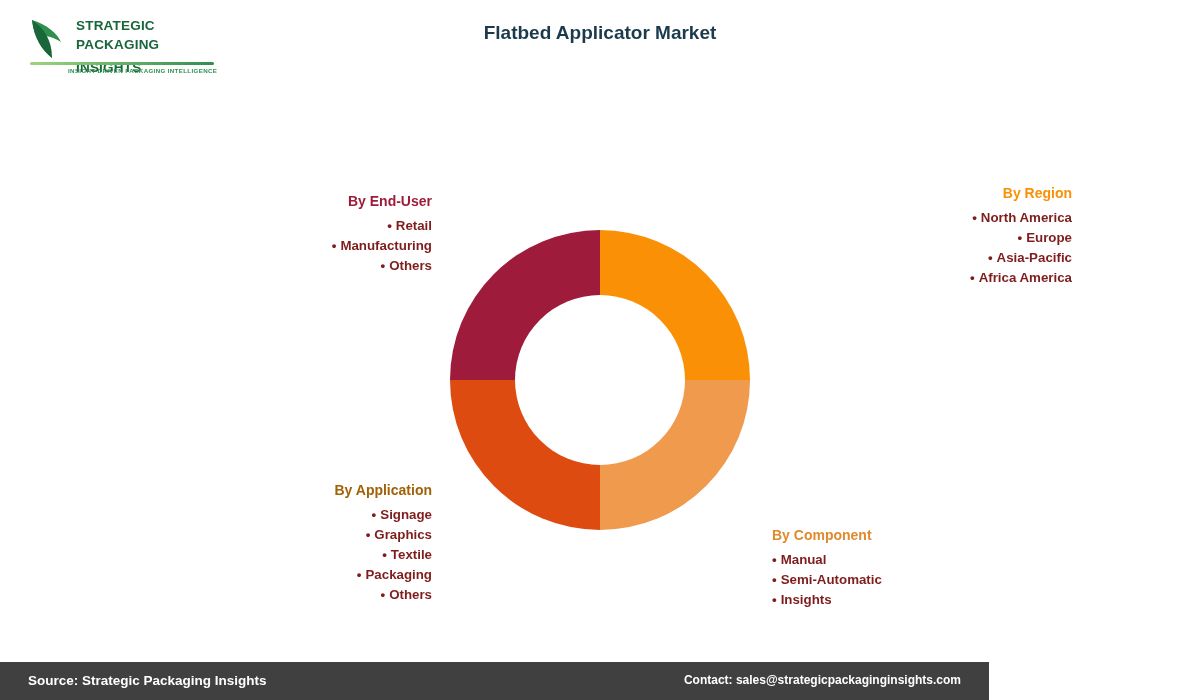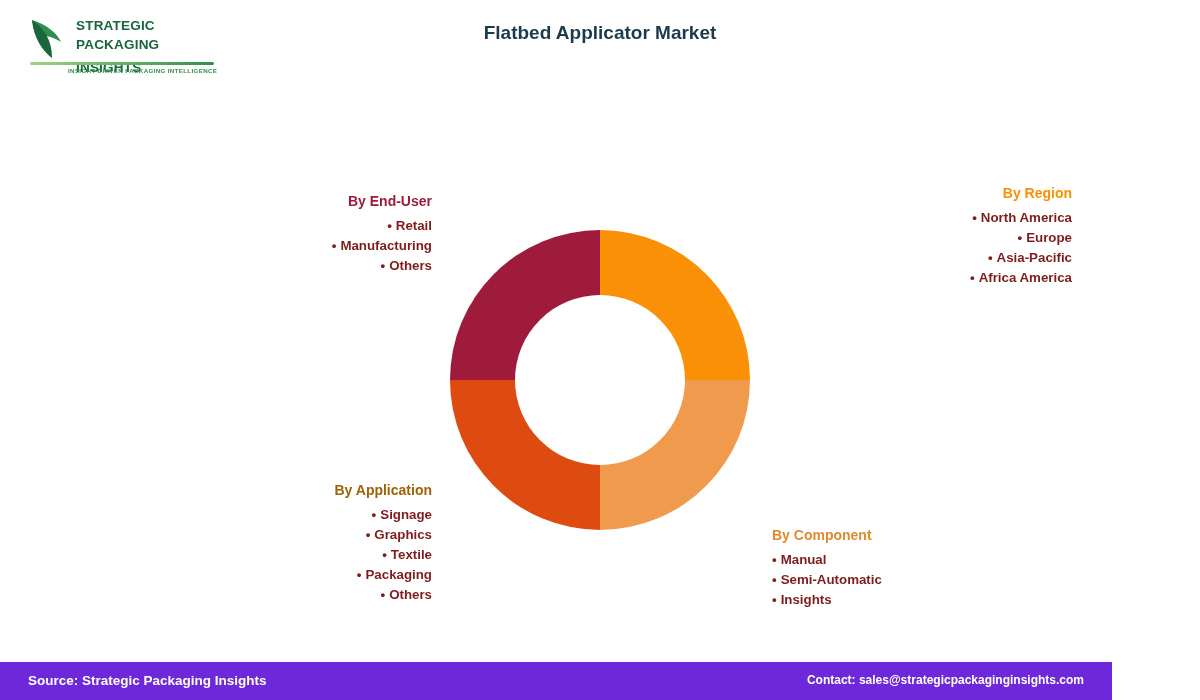--- a/index.html
+++ b/index.html
@@ -121,23 +121,23 @@
   #seg-enduser    { left: 188px;  top: 193px;  width: 244px; }
   #seg-region     { left: 772px;  top: 185px;  width: 300px; text-align: right; }
   #seg-application{ left: 188px;  top: 482px;  width: 244px; }
   #seg-component  { left: 772px;  top: 492px;  width: 300px; margin-top: 35px; }
 
   
   .footer {
     position: absolute;
     left: 0;
     bottom: 0;
-    width: 1112px;
+    width: 989px;
     height: 38px;
-    background: #6d28d9;
+    background: #404040;
     color: #ffffff;
   }
   .footer-left {
     position: absolute;
     left: 28px;
     top: 11px;
     font-size: 13.5px;
     font-weight: bold;
   }
   .footer-right {

